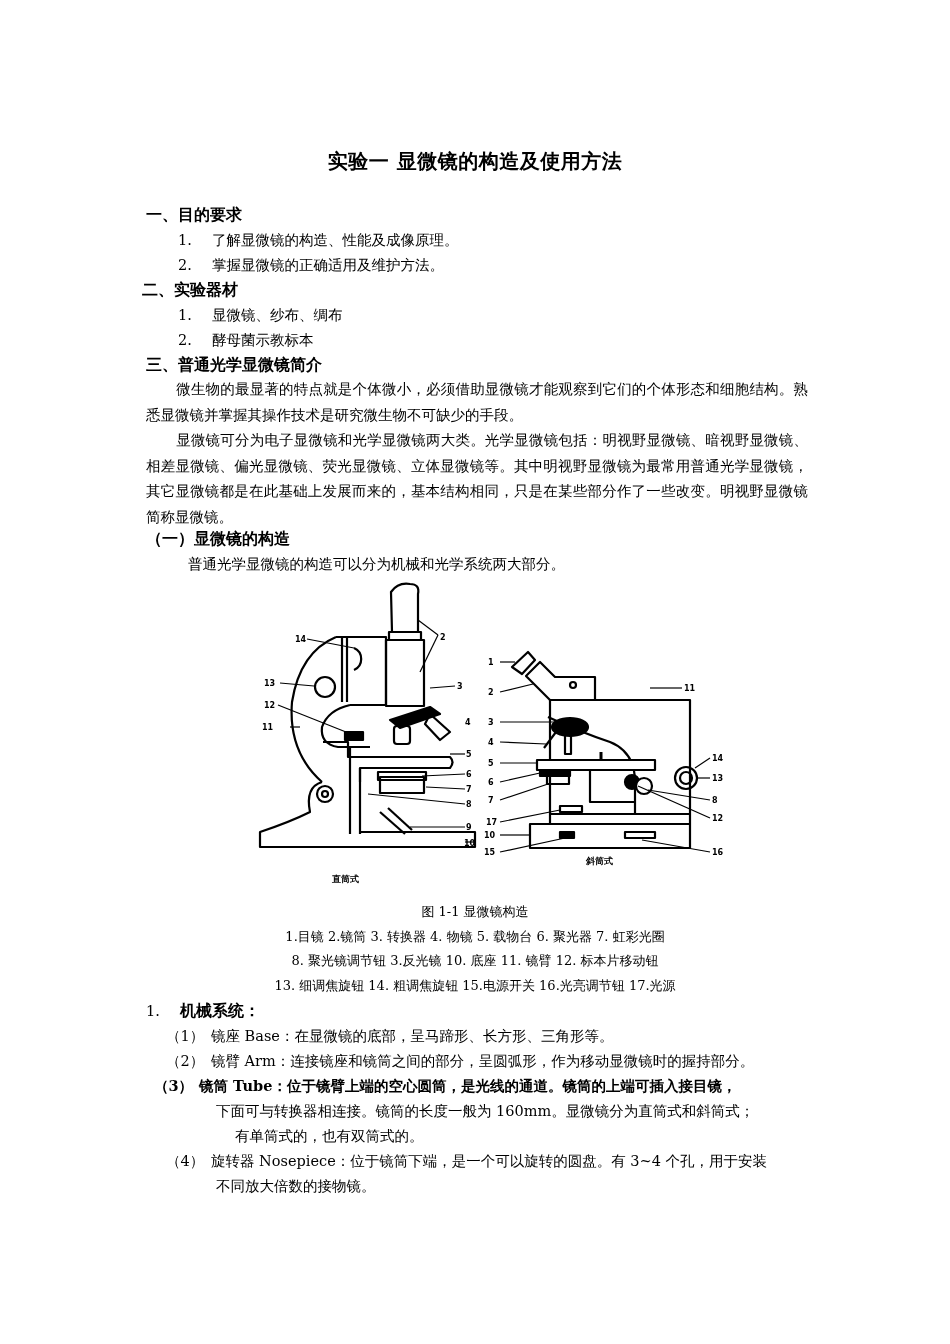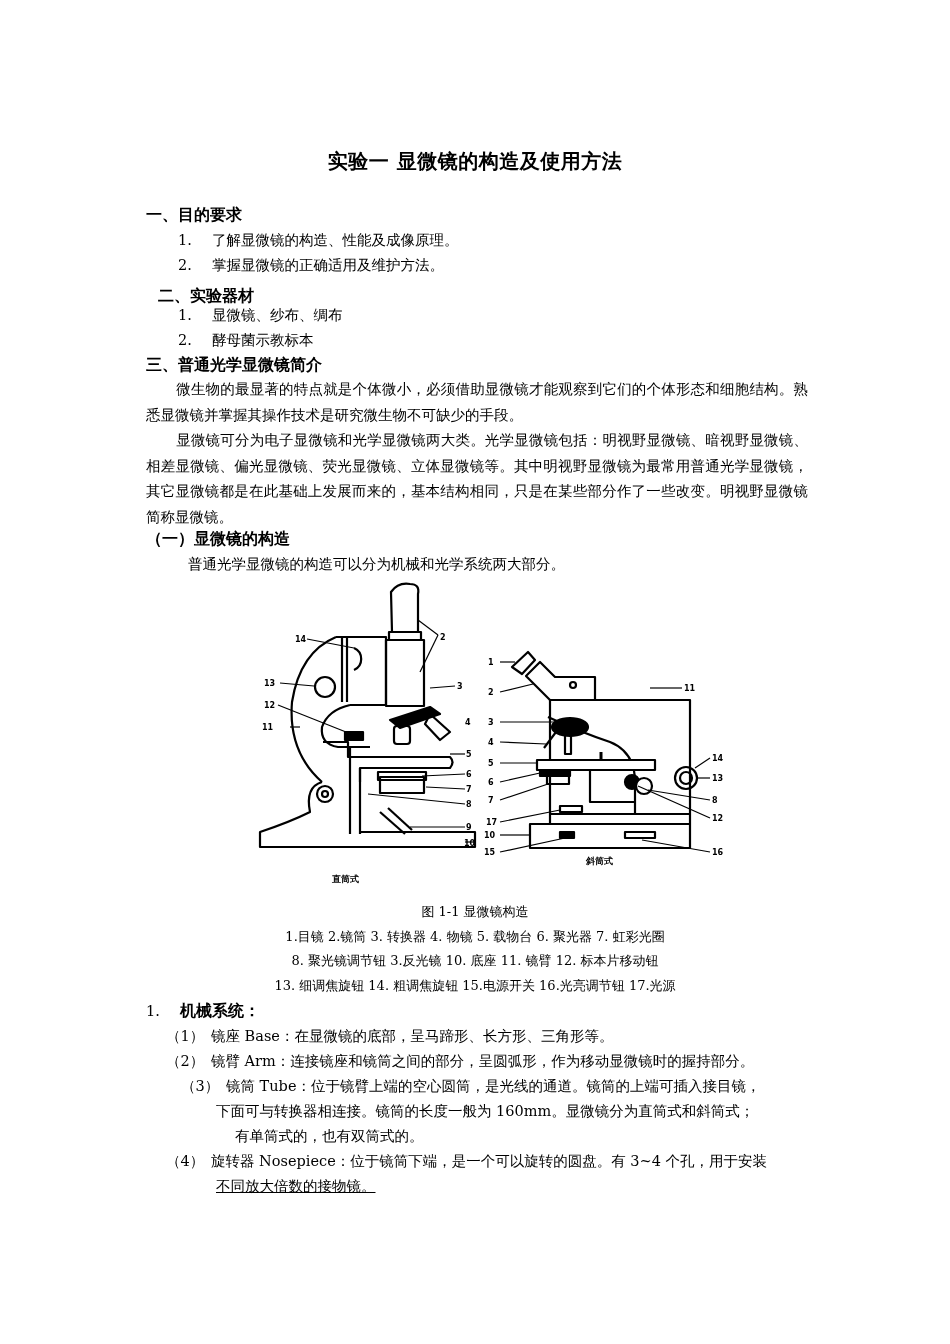--- a/index.html
+++ b/index.html
@@ -32,21 +32,21 @@
   <div class="title">实验一  显微镜的构造及使用方法</div>
 
   <div class="line h" style="left:146px; top:205px;">一、目的要求</div>
   <div class="line" style="left:178px; top:230px;">
     <span class="num">1.</span><span>了解显微镜的构造、性能及成像原理。</span>
   </div>
   <div class="line" style="left:178px; top:255px;">
     <span class="num">2.</span><span>掌握显微镜的正确适用及维护方法。</span>
   </div>
 
-  <div class="line h" style="left:158px; top:280px;margin-top:6px;">二、实验器材</div>
+  <div class="line h" style="left:142px; top:280px;">二、实验器材</div>
   <div class="line" style="left:178px; top:305px;">
     <span class="num">1.</span><span>显微镜、纱布、绸布</span>
   </div>
   <div class="line" style="left:178px; top:330px;">
     <span class="num">2.</span><span>酵母菌示教标本</span>
   </div>
 
   <div class="line h" style="left:146px; top:355px;">三、普通光学显微镜简介</div>
   <div class="para" style="top:428px;"><span class="indent"></span><span>显微镜可分为电子显微镜和光学显微镜两大类。光学显微镜包括：明视野显微镜、暗视野显微镜、相差显微镜、偏光显微镜、荧光显微镜、立体显微镜等。其中明视野显微镜为最常用普通光学显微镜，其它显微镜都是在此基础上发展而来的，基本结构相同，只是在某些部分作了一些改变。明视野显微镜简称显微镜。</span></div>
   <div class="para" style="top:377px;"><span class="indent"></span><span>微生物的最显著的特点就是个体微小，必须借助显微镜才能观察到它们的个体形态和细胞结构。熟悉显微镜并掌握其操作技术是研究微生物不可缺少的手段。</span></div>
@@ -200,23 +200,23 @@
   <div class="line" style="left:146px; top:1001px;">
     <span class="num">1.</span><span class="h">机械系统：</span>
   </div>
 
   <div class="line" style="left:166px; top:1026px;">
     <span class="pnum">（1）</span><span>镜座 Base：在显微镜的底部，呈马蹄形、长方形、三角形等。</span>
   </div>
   <div class="line" style="left:166px; top:1051px;">
     <span class="pnum">（2）</span><span>镜臂 Arm：连接镜座和镜筒之间的部分，呈圆弧形，作为移动显微镜时的握持部分。</span>
   </div>
-  <div class="line" style="left:181px; top:1076px;">
+  <div class="line" style="left:154px; top:1076px;font-weight:bold;">
     <span class="pnum">（3）</span><span>镜筒 Tube：位于镜臂上端的空心圆筒，是光线的通道。镜筒的上端可插入接目镜，</span>
   </div>
   <div class="line" style="left:216px; top:1101px;">下面可与转换器相连接。镜筒的长度一般为 160mm。显微镜分为直筒式和斜筒式；</div>
   <div class="line" style="left:216px; top:1126px;margin-left:19px;">有单筒式的，也有双筒式的。</div>
   <div class="line" style="left:166px; top:1151px;">
     <span class="pnum">（4）</span><span>旋转器 Nosepiece：位于镜筒下端，是一个可以旋转的圆盘。有 3~4 个孔，用于安装</span>
   </div>
-  <div class="line" style="left:216px; top:1176px;text-decoration:underline;">不同放大倍数的接物镜。</div>
+  <div class="line" style="left:216px; top:1176px;">不同放大倍数的接物镜。</div>
 
 </div>
 
 </body></html>

